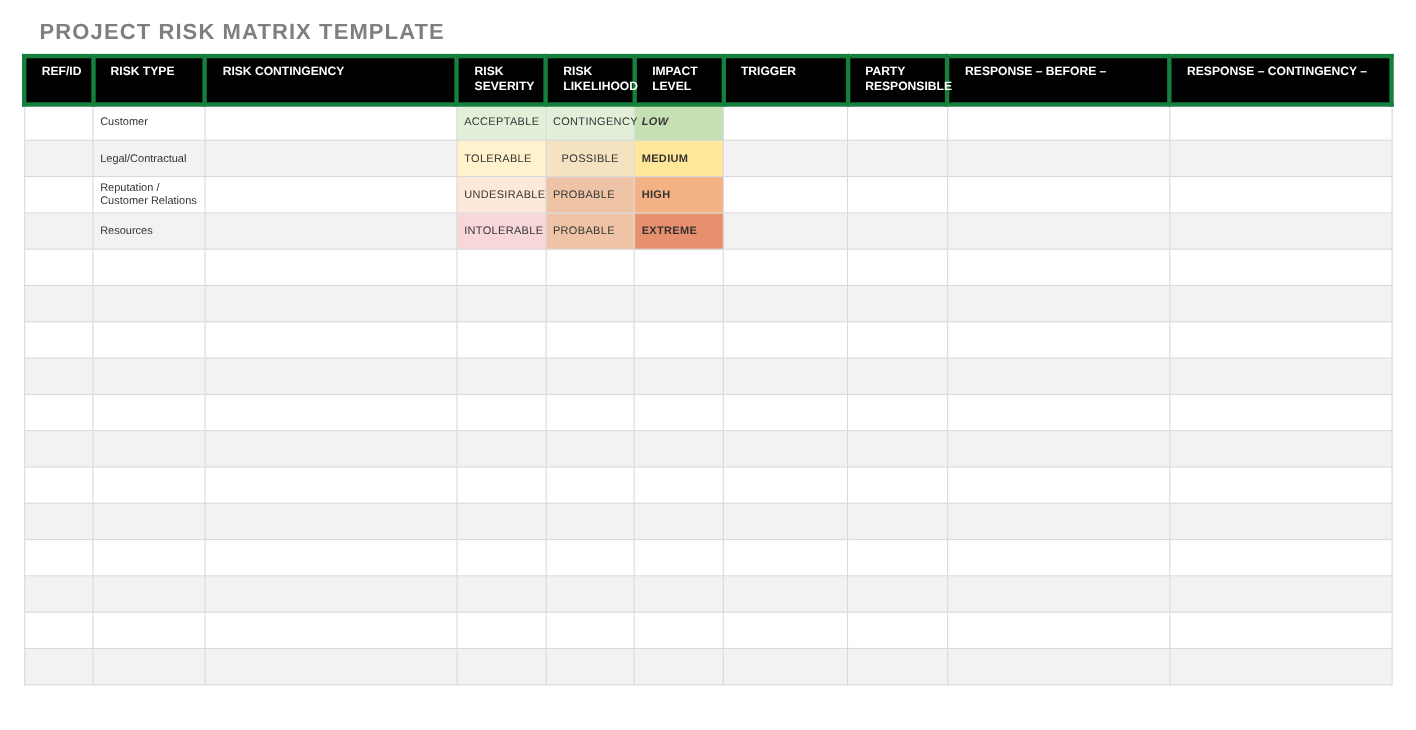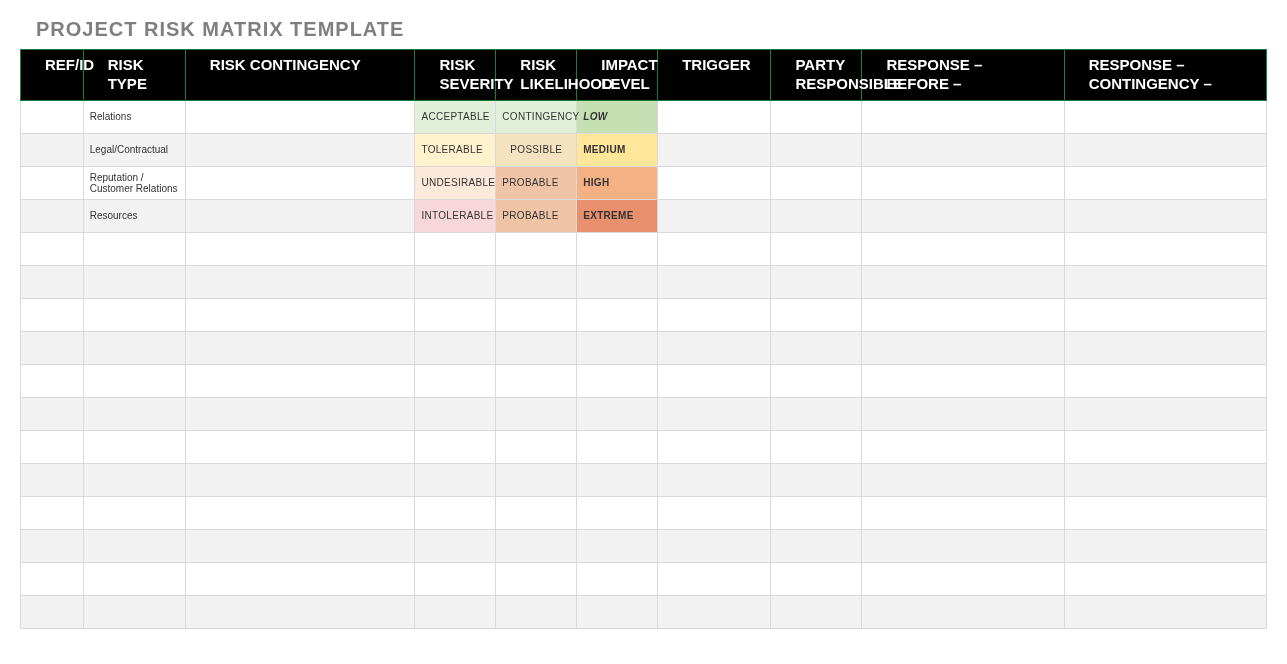--- a/index.html
+++ b/index.html
@@ -18,25 +18,25 @@
     color: #7f7f7f;
   }
   table.matrix {
     border-collapse: collapse;
     width: 1247px;
     table-layout: fixed;
   }
   table.matrix th {
     background: #000;
     color: #fff;
-    font-size: 15px;
+    font-size: 11px;
     font-weight: 700;
     text-align: left;
-    padding: 6px 24px;
-    border: 1px solid #15803d;
+    padding: 6px 14px;
+    border: 4px solid #15803d;
     line-height: 1.25;
     vertical-align: top;
     height: 32px;
   }
   table.matrix td {
     border: 1px solid #d9d9d9;
     font-size: 10px;
     padding: 4px 6px;
     height: 33px;
     vertical-align: middle;
@@ -102,21 +102,21 @@
       <th>IMPACT LEVEL</th>
       <th>TRIGGER</th>
       <th>PARTY RESPONSIBLE</th>
       <th>RESPONSE – BEFORE –</th>
       <th>RESPONSE – CONTINGENCY –</th>
     </tr>
   </thead>
   <tbody id="matrix-body">
       <tr class="plain">
         <td></td>
-        <td>Relations</td>
+        <td>Customer</td>
         <td></td>
         <td class="sev sev-1">ACCEPTABLE</td>
         <td class="like like-1">CONTINGENCY</td>
         <td class="impact imp-1">LOW</td>
         <td></td>
         <td></td>
         <td></td>
         <td></td>
       </tr>
       <tr class="alt">

